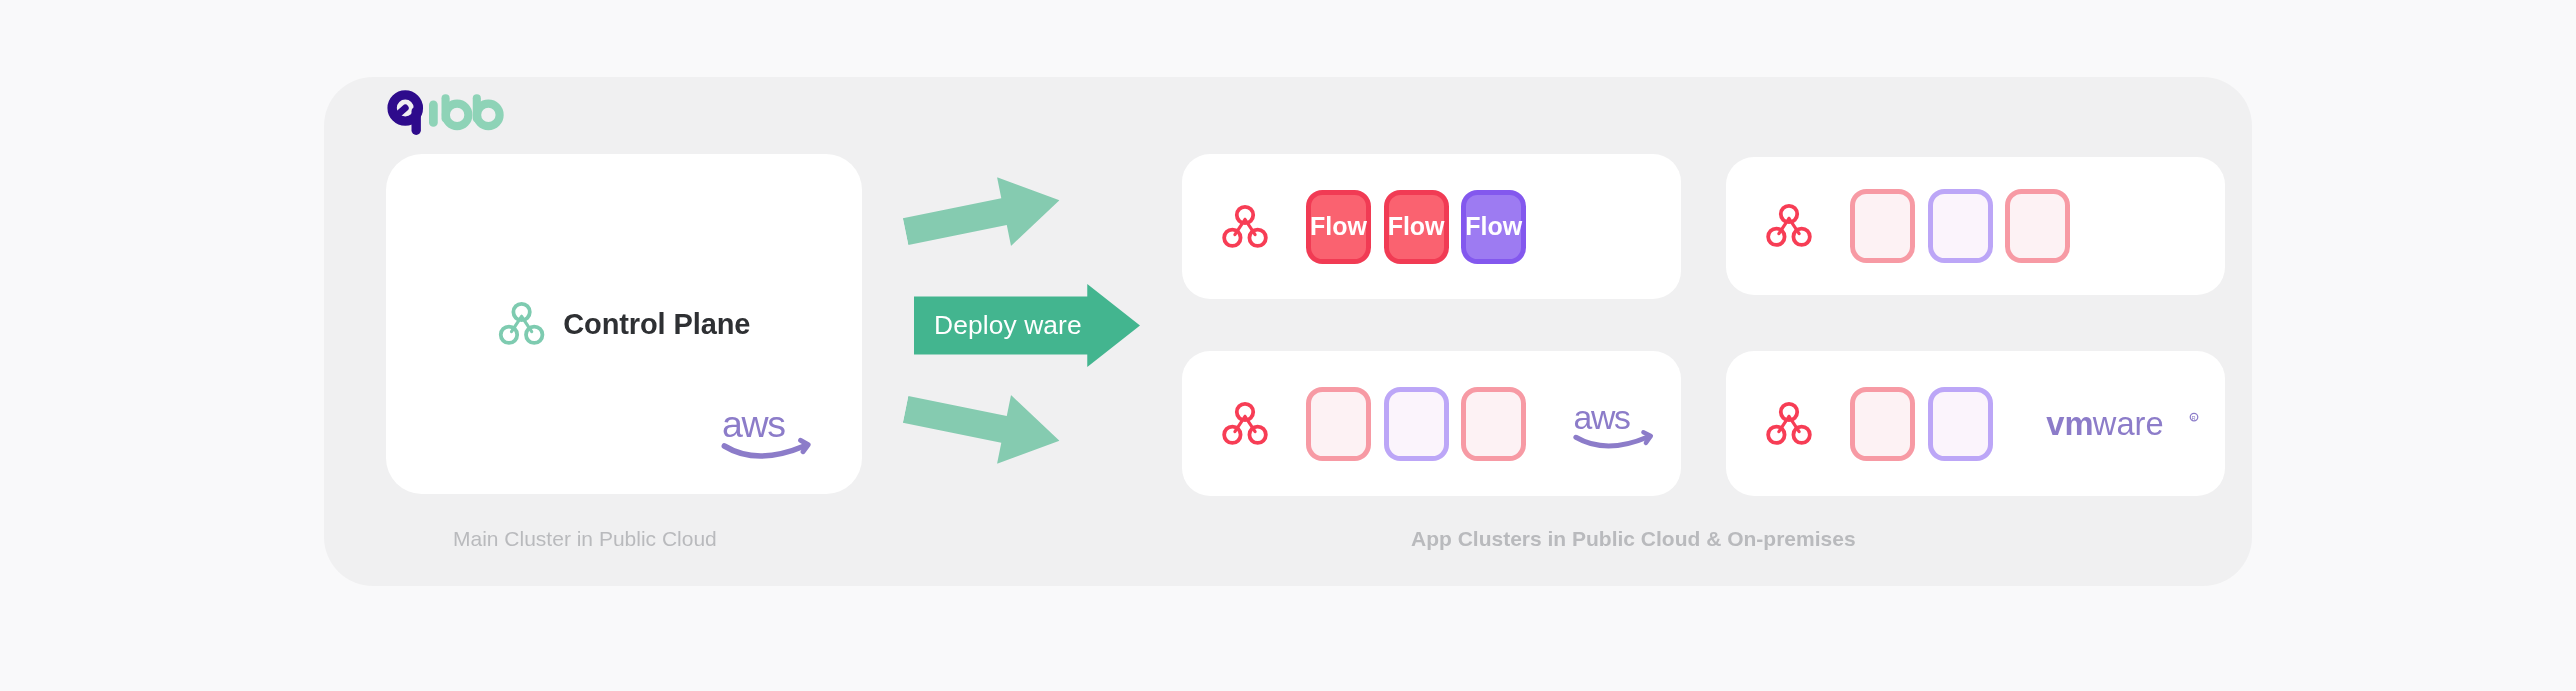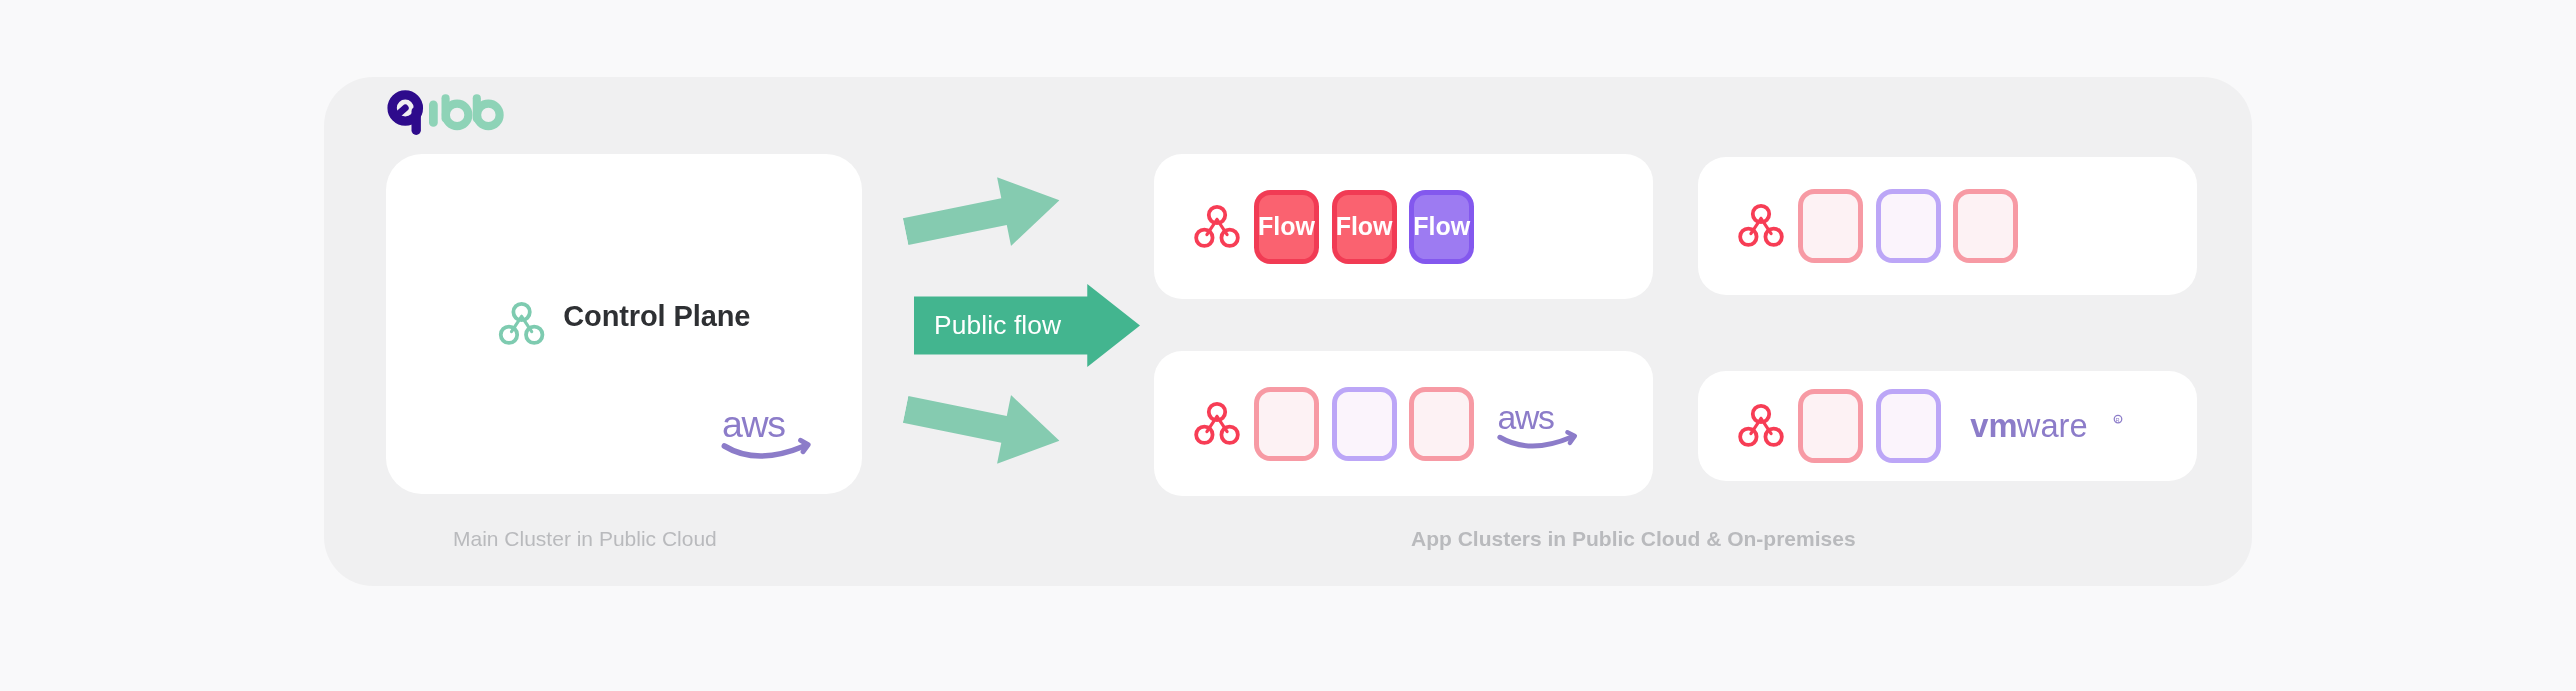--- a/index.html
+++ b/index.html
@@ -56,20 +56,21 @@
     top: 0;
     width: 100%;
     height: 100%;
   }
   .control-row {
     position: absolute;
     left: 50%;
     top: 50%;
     transform: translate(-50%, -50%);
     display: flex;
+    align-items: center;
     gap: 17.6px;
     white-space: nowrap;
   }
   .control-label {
     font-size: 29px;
     font-weight: bold;
     color: #2e3033;
     letter-spacing: -0.1px;
   }
   .control-aws {
@@ -120,26 +121,27 @@
 
   
   .cluster-card {
     position: absolute;
     background: #ffffff;
     border-radius: 28px;
     display: flex;
     align-items: center;
     padding-left: 39px;
     box-sizing: border-box;
-    gap: 13px;
+    gap: 37px;
+    margin-left: 28px;
   }
   .cc-1 { left: 1154px; top: 154px;  width: 499px; height: 145px; }
   .cc-2 { left: 1698px; top: 157px;  width: 499px; height: 138px; }
   .cc-3 { left: 1154px; top: 351px;  width: 499px; height: 145px; }
-  .cc-4 { left: 1698px; top: 371px;  width: 499px; height: 110px; }
+  .cc-4 { left: 1698px; top: 351px;  width: 499px; height: 145px; }
 
   .node-icon-wrap {
     flex: 0 0 auto;
     width: 48px;
     height: 48px;
   }
 
   .flow-list {
     display: flex;
     align-items: center;
@@ -257,21 +259,21 @@
     <svg viewBox="0 0 250 112" width="157" height="70" aria-hidden="true" preserveAspectRatio="none">
       <polygon points="0,34 160,34 160,0 250,56 160,112 160,78 0,78" fill="#85cbb0"></polygon>
     </svg>
   </div>
 
   <div class="arrow-deploy">
     <svg viewBox="0 0 360 132" width="226" height="83" aria-hidden="true" preserveAspectRatio="none">
       <polygon points="0,20 276,20 276,0 360,66 276,132 276,112 0,112" fill="#43b58f"></polygon>
     </svg>
   </div>
-  <div class="deploy-label">Public flow</div>
+  <div class="deploy-label">Deploy ware</div>
 
   <div class="cluster-card cc-1">
     <span class="node-icon-wrap">
       <svg viewBox="0 0 76 76" width="48" height="48" aria-hidden="true">
         <path d="M38 26 L22 50 M38 26 L54 50" stroke="#f73d55" stroke-width="5" fill="none" stroke-linecap="round"></path>
         <circle cx="38" cy="19" r="13" fill="none" stroke="#f73d55" stroke-width="6"></circle>
         <circle cx="18" cy="55" r="13" fill="none" stroke="#f73d55" stroke-width="6"></circle>
         <circle cx="58" cy="55" r="13" fill="none" stroke="#f73d55" stroke-width="6"></circle>
       </svg>
     </span>

